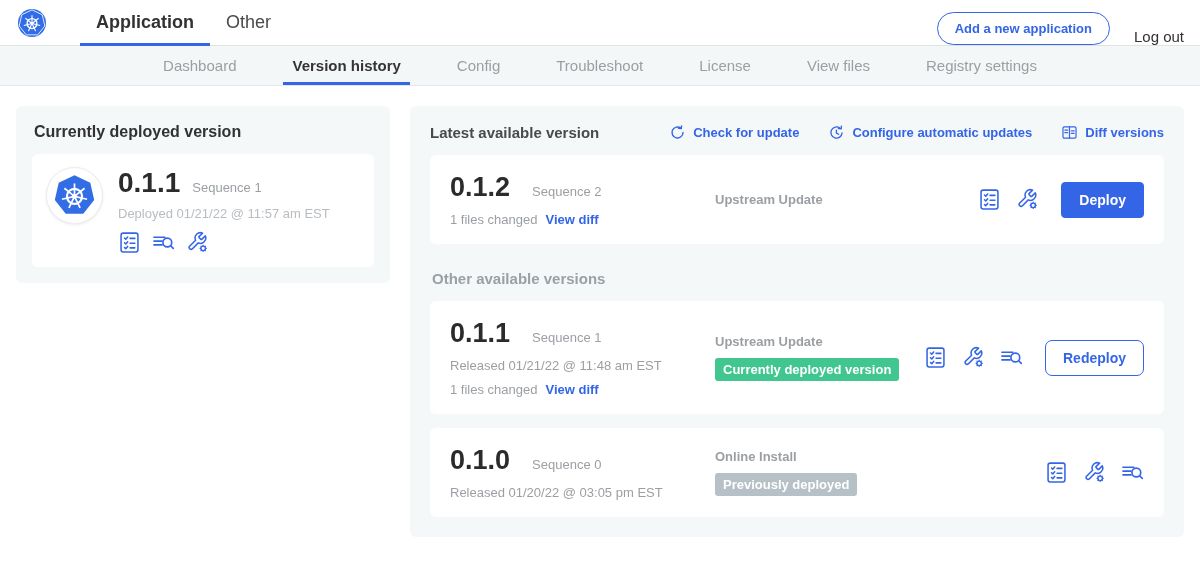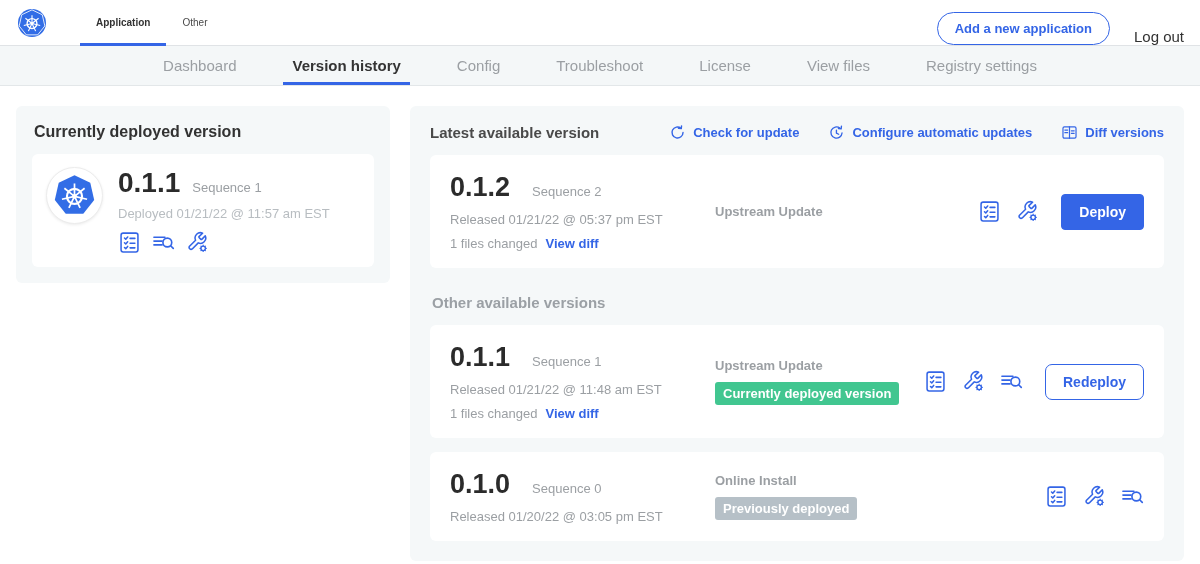--- a/index.html
+++ b/index.html
@@ -10,21 +10,21 @@
     font-family:"Liberation Sans","DejaVu Sans",sans-serif;
   }
   :root { --accent:#3465e6; --green:#41c690; --gray-badge:#b6c0c7; }
 
   
   .topbar { display:flex; align-items:stretch; height:46px; background:#fff;
             border-bottom:1px solid #e0e3e6; padding:0 16px 0 18px; }
   .logo-wrap { display:flex; align-items:center; margin-right:34px; }
   .logo-circle { width:28px; height:28px; display:block; }
   .top-tabs { display:flex; }
-  .top-tab { display:flex; align-items:center; padding:4px 16px; font-size:10px;
+  .top-tab { display:flex; align-items:center; padding:4px 16px; font-size:18px;
              color:#4a4a4a; cursor:pointer; position:relative; }
   .top-tab.active { font-weight:700; color:#323232; }
   .top-tab.active::after { content:""; position:absolute; left:0; right:0; bottom:-1px;
              height:3px; background:var(--accent); }
   .top-right { margin-left:auto; display:flex; align-items:flex-end; gap:24px; }
   .add-app-btn { border:1px solid var(--accent); color:var(--accent); background:#fff;
              font-weight:700; font-size:13px; padding:8px 17px; border-radius:18px;
              font-family:inherit; cursor:pointer; }
   .logout { font-size:15px; color:#323232; cursor:pointer; }
 
@@ -230,21 +230,20 @@
           </a>
         </div>
     </div>
     <div id="latest-cards">
         <div class="version-card">
           <div class="vc-left">
             <div class="vc-version-line">
               <span class="vc-version">0.1.2</span>
               <span class="sequence">Sequence 2</span>
             </div>
-            <div class="released">Released 01/21/22 @ 05:37 pm EST</div>
             <div class="files-row">
               <span>1 files changed</span>
               <span class="view-diff">View diff</span>
             </div>
           </div>
           <div class="vc-mid">
             <div class="source">Upstream Update</div>
           </div>
           <div class="vc-right">
             <span class="ic">

